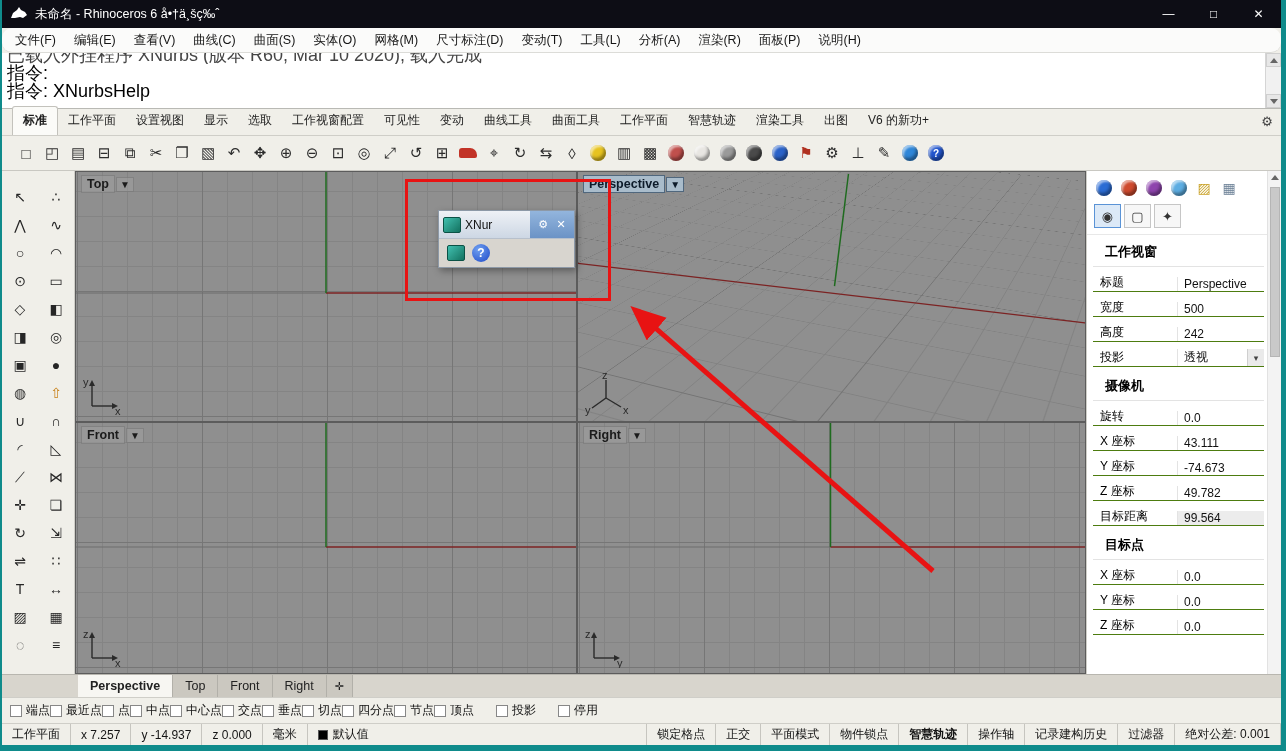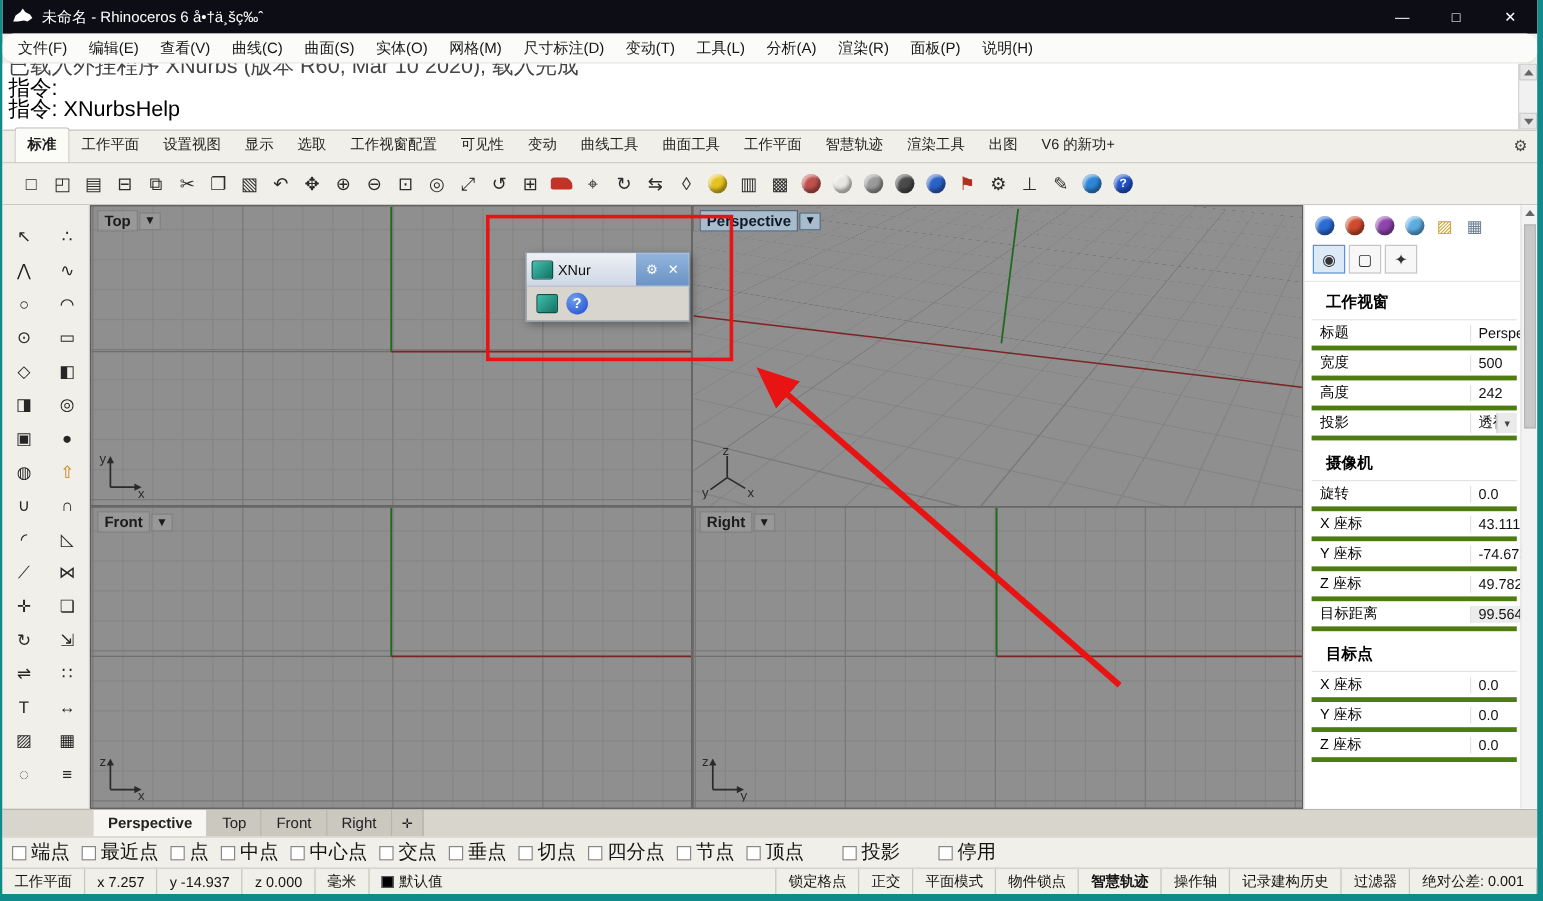--- a/index.html
+++ b/index.html
@@ -85,36 +85,36 @@
   
   .right-panel{width:195px;flex:0 0 auto;background:#fff;border-left:1px solid #cfcec8;position:relative;font-size:12px;overflow:hidden;}
   .rp-inner{position:absolute;left:0;top:0;right:14px;bottom:0;overflow:hidden;}
   .rp-icons1{display:flex;gap:5px;padding:7px 4px 4px 7px;align-items:center;}
   .rp-ic{width:20px;height:20px;display:flex;align-items:center;justify-content:center;font-size:14px;}
   .rp-icons2{display:flex;gap:3px;padding:2px 4px 6px 7px;border-bottom:1px solid #e8e8e8;}
   .rp-box{width:27px;height:24px;border:1px solid #c6c6c6;background:#f7f7f7;display:flex;align-items:center;justify-content:center;font-size:13px;color:#333;}
   .rp-box.selected{border-color:#5a93d6;background:#dce9f7;}
   .rp-header{font-weight:bold;font-size:13px;color:#000;padding:8px 0 5px 18px;}
   .rp-table{border-top:1px solid #e3e3e3;margin:0 3px 2px 6px;}
-  .rp-row{display:flex;height:25px;border-bottom:4px solid #4d7c0f;align-items:center;gap:48px;}
+  .rp-row{display:flex;height:25px;border-bottom:1px solid #4d7c0f;align-items:flex-end;}
   .rp-label{width:84px;flex:0 0 auto;display:flex;align-items:center;padding-left:7px;color:#000;white-space:nowrap;}
   .rp-value{flex:1;border-left:1px solid #e3e3e3;display:flex;align-items:center;padding-left:6px;background:#fff;position:relative;white-space:nowrap;}
   .rp-value.sel{background:#ececec;}
   .rp-dd{position:absolute;right:0;top:0;bottom:0;width:17px;background:#eaeaea;border-left:1px solid #cfcfcf;display:flex;align-items:center;justify-content:center;font-size:9px;color:#444;}
   .rp-btn{width:95%;height:19px;background:#e9e9e7;border:1px solid #a0a0a0;font-size:12px;font-family:inherit;color:#111;}
   .rp-scroll{position:absolute;right:0;top:0;bottom:0;width:14px;background:#f3f3f3;border-left:1px solid #e2e2e2;display:flex;flex-direction:column;align-items:center;}
   .rp-thumb{width:10px;height:170px;background:#c9c9c9;border:1px solid #b5b5b5;margin-top:3px;}
   .rp-sb-btn{width:100%;height:13px;display:flex;align-items:center;justify-content:center;}
   
   .vp-tab-row{height:23px;flex:0 0 auto;background:#d8d5cd;border-top:1px solid #b8b6af;display:flex;align-items:stretch;padding-left:76px;}
   .vtab{padding:0 12px;display:flex;align-items:center;font-size:12.5px;color:#222;background:#cbc8c0;border-right:1px solid #b2b0a9;}
   .vtab.active{background:#f7f6f2;font-weight:bold;}
   .addtab{padding:0 8px;font-size:11px;}
   
-  .osnap-row{height:26px;flex:0 0 auto;background:#f0efe9;border-top:1px solid #cfcec8;display:flex;align-items:center;padding-left:8px;gap:10px;font-size:16px;}
+  .osnap-row{height:26px;flex:0 0 auto;background:#f0efe9;border-top:1px solid #cfcec8;display:flex;align-items:center;padding-left:8px;gap:0;font-size:12px;}
   .osnap-item{display:flex;align-items:center;gap:4px;white-space:nowrap;}
   .osnap-item.gap{margin-left:22px;}
   .cb{width:12px;height:12px;background:#fff;border:1px solid #878787;flex:0 0 auto;}
   
   .status-row{height:22px;flex:0 0 auto;background:#f0efe9;border-top:1px solid #cfcec8;display:flex;align-items:stretch;font-size:12px;overflow:hidden;}
   .st-cell{display:flex;align-items:center;padding:0 10px;border-right:1px solid #c6c5bf;gap:5px;color:#141414;white-space:nowrap;}
   .st-cell.grow{flex:1;}
   .st-cell.bold span{font-weight:bold;}
   .swatch{width:10px;height:10px;display:inline-block;border:1px solid #555;}
   

